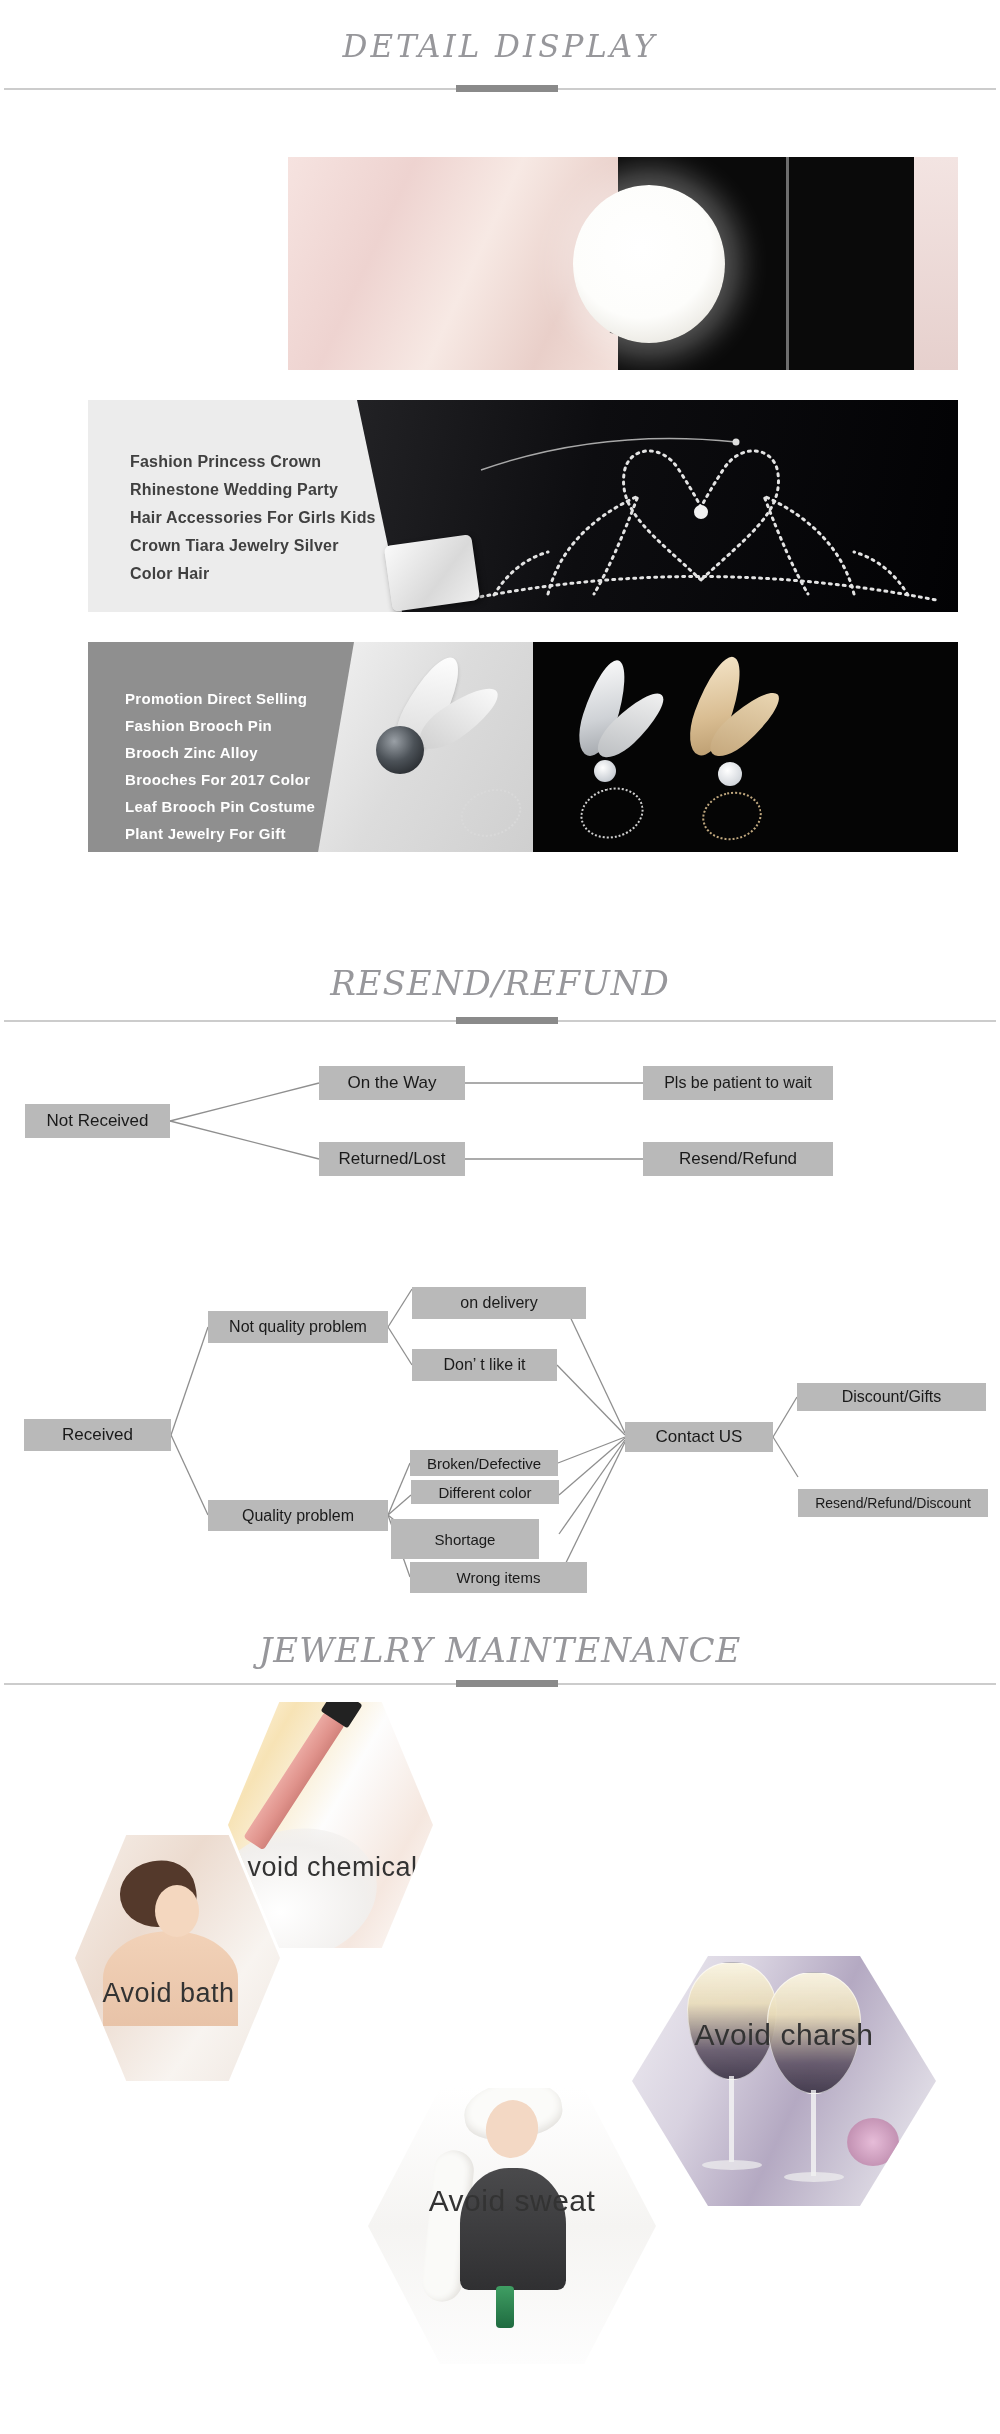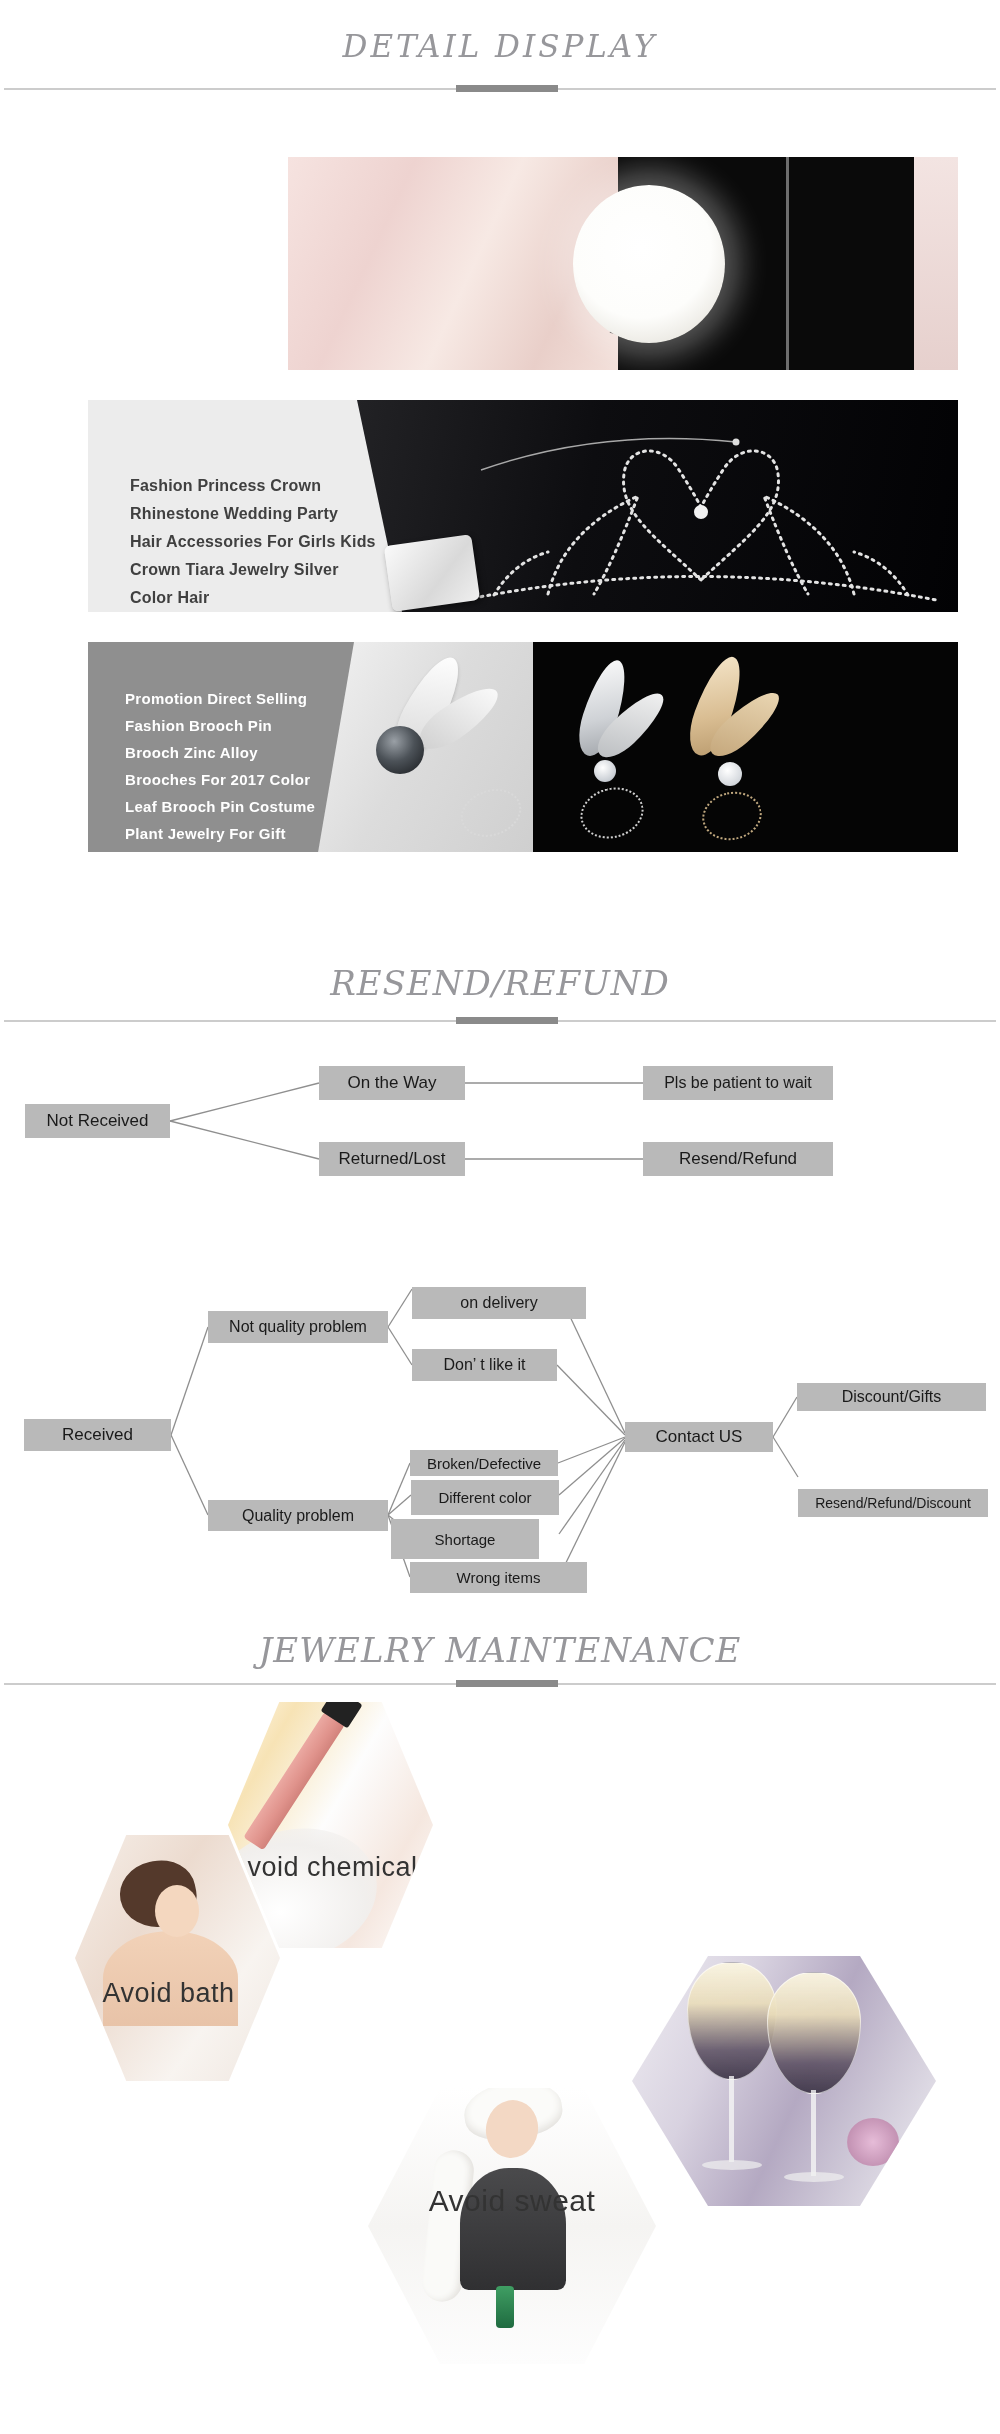--- a/index.html
+++ b/index.html
@@ -37,21 +37,21 @@
   .chain{position:absolute;left:352px;top:20px;width:3px;height:60px;background:#c9a84c;transform:rotate(6deg);}
   .photo-black1{left:530px;width:340px;background:#0a0a0a;}
   .panel-gap{position:absolute;left:698px;top:0;bottom:0;width:3px;background:#6e6e6e;z-index:1;}
   .fur{position:absolute;border-radius:50%;
       background:radial-gradient(circle at 45% 40%,#ffffff 0%,#fdfdfb 55%,#ebe9e3 78%,rgba(250,250,248,0) 100%);
       box-shadow:0 0 28px 16px rgba(255,255,255,.30);}
   .fur-1{left:485px;top:28px;width:152px;height:158px;}
   .fur-2{left:640px;top:32px;width:158px;height:162px;}
   .sliver{left:826px;width:44px;background:linear-gradient(180deg,#f3e4e2,#e6d0cd);}
   
-  #banner-crown .tb{width:314px;padding:48px 0 0 42px;margin-top:24px;}
+  #banner-crown .tb{width:314px;padding:48px 0 0 42px;}
   #banner-crown .ln{color:#404040;font-size:16px;line-height:28px;letter-spacing:.2px;}
   .photo-black2{left:255px;right:0;background:linear-gradient(100deg,#232326 0%,#0d0d10 40%,#020204 100%);
       clip-path:polygon(14px 0,100% 0,100% 100%,59px 100%);}
   .cube{position:absolute;left:300px;top:140px;width:88px;height:66px;z-index:2;border-radius:6px;
       background:linear-gradient(135deg,#fafafa,#d9d9d9 60%,#efefef);transform:rotate(-8deg);box-shadow:2px 3px 6px rgba(0,0,0,.45);}
   .tiara-svg{position:absolute;left:368px;top:12px;z-index:1;}
   
   #banner-brooch .tb{width:266px;background:#8f8f8f;clip-path:polygon(0 0,100% 0,86.5% 100%,0 100%);
       padding:43px 0 0 37px;}
   #banner-brooch .ln{color:#fff;font-size:15px;line-height:27px;letter-spacing:.3px;}
@@ -233,21 +233,21 @@
   <div class="flow-box" style="left:643px;top:1066px;width:190px;height:34px;font-size:16px;">Pls be patient to wait</div>
   <div class="flow-box" style="left:319px;top:1142px;width:146px;height:34px;font-size:17px;">Returned/Lost</div>
   <div class="flow-box" style="left:643px;top:1142px;width:190px;height:34px;font-size:17px;">Resend/Refund</div>
 
   <div class="flow-box" style="left:24px;top:1419px;width:147px;height:32px;font-size:17px;">Received</div>
   <div class="flow-box" style="left:208px;top:1311px;width:180px;height:32px;font-size:16px;">Not quality problem</div>
   <div class="flow-box" style="left:412px;top:1287px;width:174px;height:32px;font-size:16px;">on delivery</div>
   <div class="flow-box" style="left:412px;top:1349px;width:145px;height:32px;font-size:16px;">Don’ t like it</div>
   <div class="flow-box" style="left:208px;top:1500px;width:180px;height:31px;font-size:16px;">Quality problem</div>
   <div class="flow-box" style="left:410px;top:1450px;width:148px;height:26px;font-size:15px;">Broken/Defective</div>
-  <div class="flow-box" style="left:411px;top:1480px;width:148px;height:35px;font-size:15px;">Different color</div>
+  <div class="flow-box" style="left:411px;top:1480px;width:148px;height:24px;font-size:15px;">Different color</div>
   <div class="flow-box" style="left:391px;top:1519px;width:148px;height:40px;font-size:15px;">Shortage</div>
   <div class="flow-box" style="left:410px;top:1562px;width:177px;height:31px;font-size:15px;">Wrong items</div>
   <div class="flow-box" style="left:625px;top:1422px;width:148px;height:30px;font-size:17px;">Contact US</div>
   <div class="flow-box" style="left:797px;top:1383px;width:189px;height:28px;font-size:16px;">Discount/Gifts</div>
   <div class="flow-box" style="left:798px;top:1489px;width:190px;height:28px;font-size:14px;text-align:center;">Resend/Refund/Discount</div>
 
   <div class="sec-title" id="title-maint">JEWELRY MAINTENANCE</div>
   <div class="divider" id="divider-3">
     <div class="line"></div>
     <div class="accent"></div>
@@ -267,20 +267,21 @@
   </div>
 
   <div class="hex" id="hex-harsh">
     <div class="bowl bowl-1"></div>
     <div class="bowl bowl-2"></div>
     <div class="stem stem-1"></div>
     <div class="stem stem-2"></div>
     <div class="foot foot-1"></div>
     <div class="foot foot-2"></div>
     <div class="flower"></div>
+    <div class="hex-label" id="label-harsh">Avoid charsh</div>
   </div>
 
   <div class="hex" id="hex-sweat">
     <div class="towel-head"></div>
     <div class="head"></div>
     <div class="towel-side"></div>
     <div class="top-dark"></div>
     <div class="bottle"></div>
     <div class="hex-label" id="label-sweat">Avoid sweat</div>
   </div>

